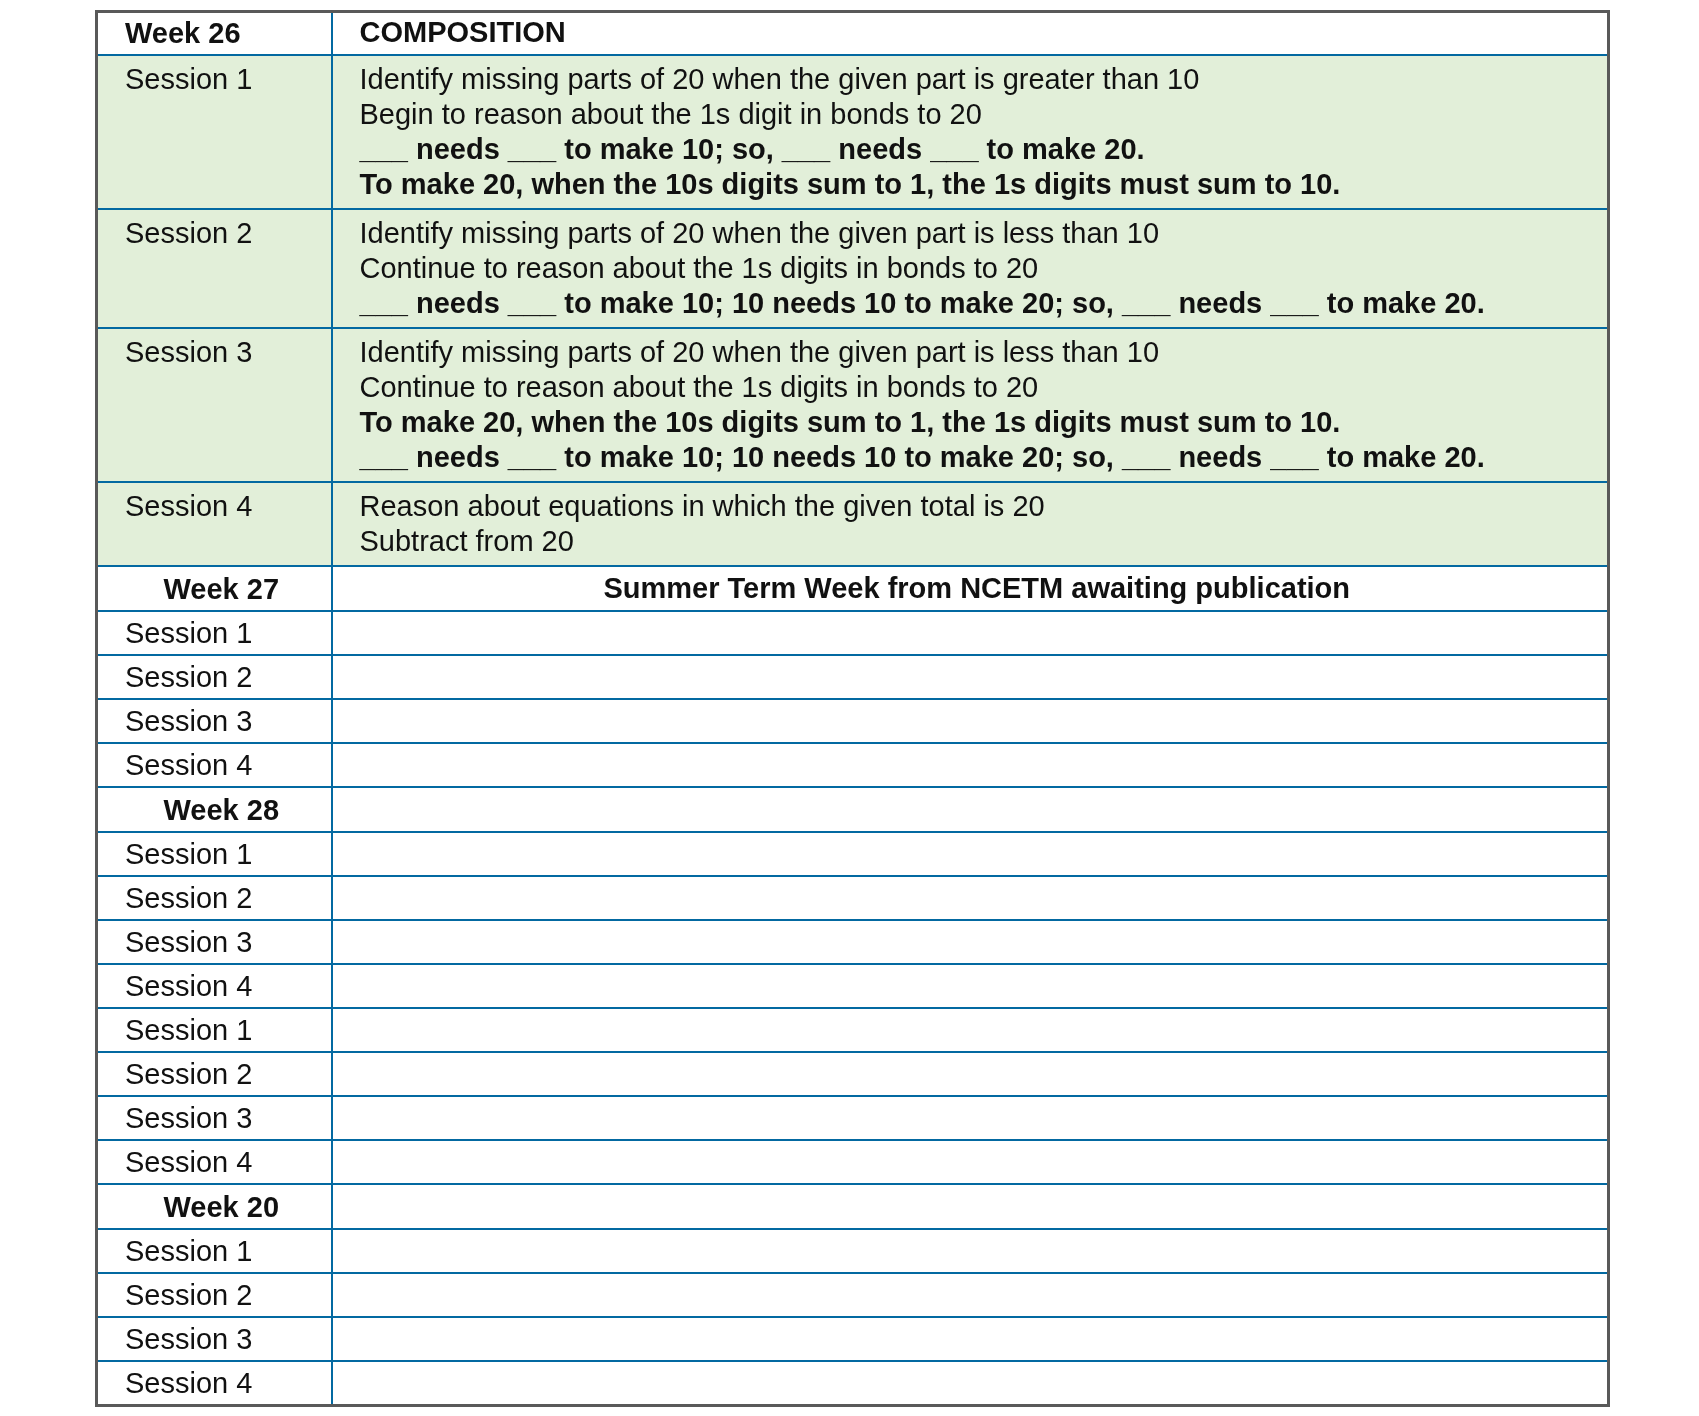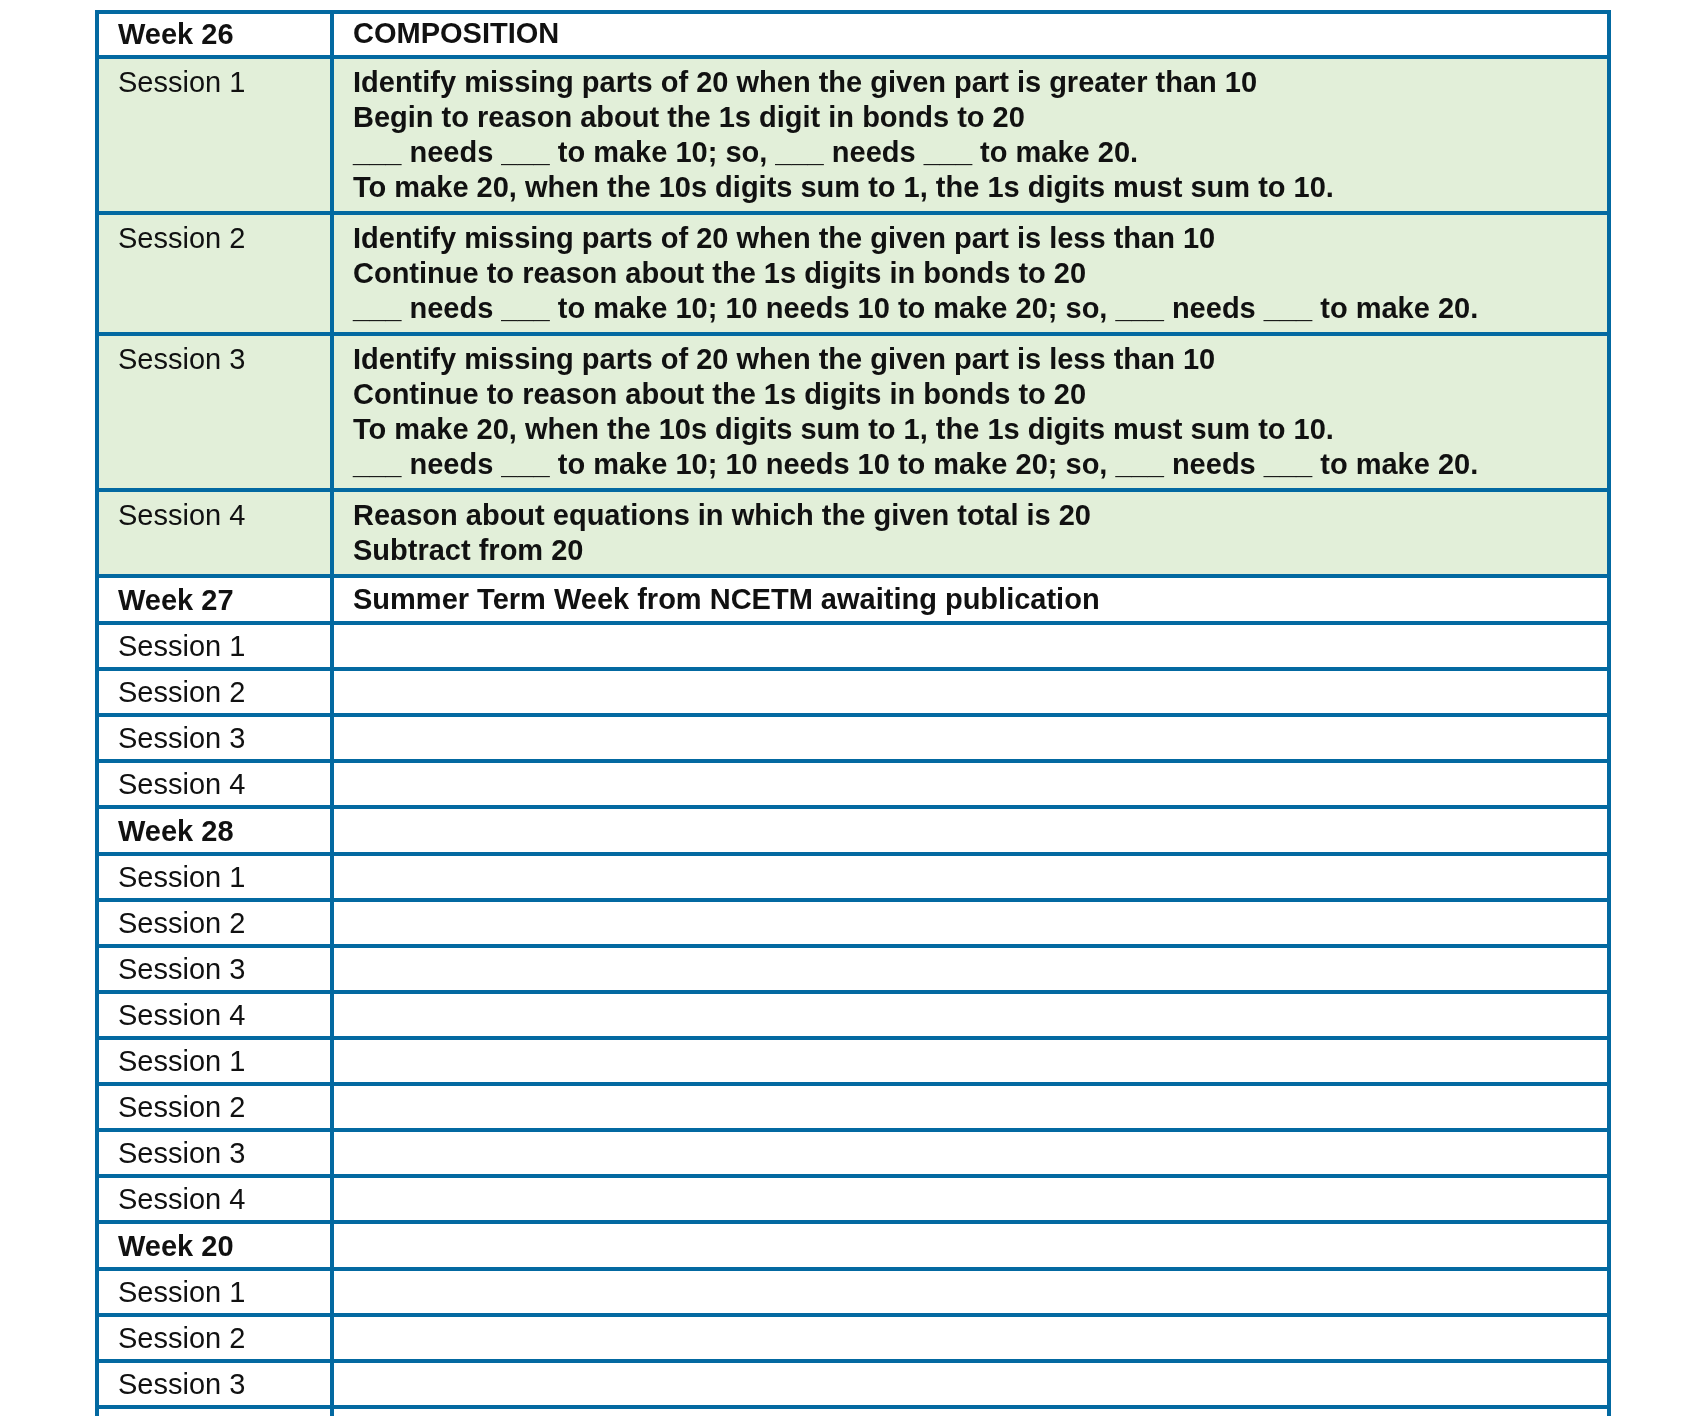--- a/index.html
+++ b/index.html
@@ -16,34 +16,34 @@
   table.schedule {
     border-collapse: collapse;
     width: 1512px;
     table-layout: fixed;
     border: 3px solid #595959;
   }
   col.c-label { width: 235px; }
   col.c-content { width: 1277px; }
 
   td {
-    border: 4px solid #0369a1;
+    border: 2px solid #0369a1;
     vertical-align: top;
     font-size: 29px;
-    padding: 3px 13px 3px 19px;
+    padding: 3px 13px 3px 27px;
   }
   .b { font-weight: bold; }
 
   
   tr.r-head td   { height: 40px; }
-  tr.r-week td   { height: 45px; padding-top: 5px; }
+  tr.r-week td   { height: 45px; padding-top: 5px; text-align: center; }
   tr.r-sess td   { height: 42px; padding-top: 4px; }
   tr.r-green td  { background: #e2efd9; padding-top: 6px; padding-bottom: 6px; }
 
-  .line { line-height: 35px; white-space: nowrap; font-weight: bold; }
+  .line { line-height: 35px; white-space: nowrap; }
   td.label { line-height: 35px; }
 </style>
 </head>
 <body>
 
 <div class="page">
   <table class="schedule">
     <colgroup>
       <col class="c-label">
       <col class="c-content">

